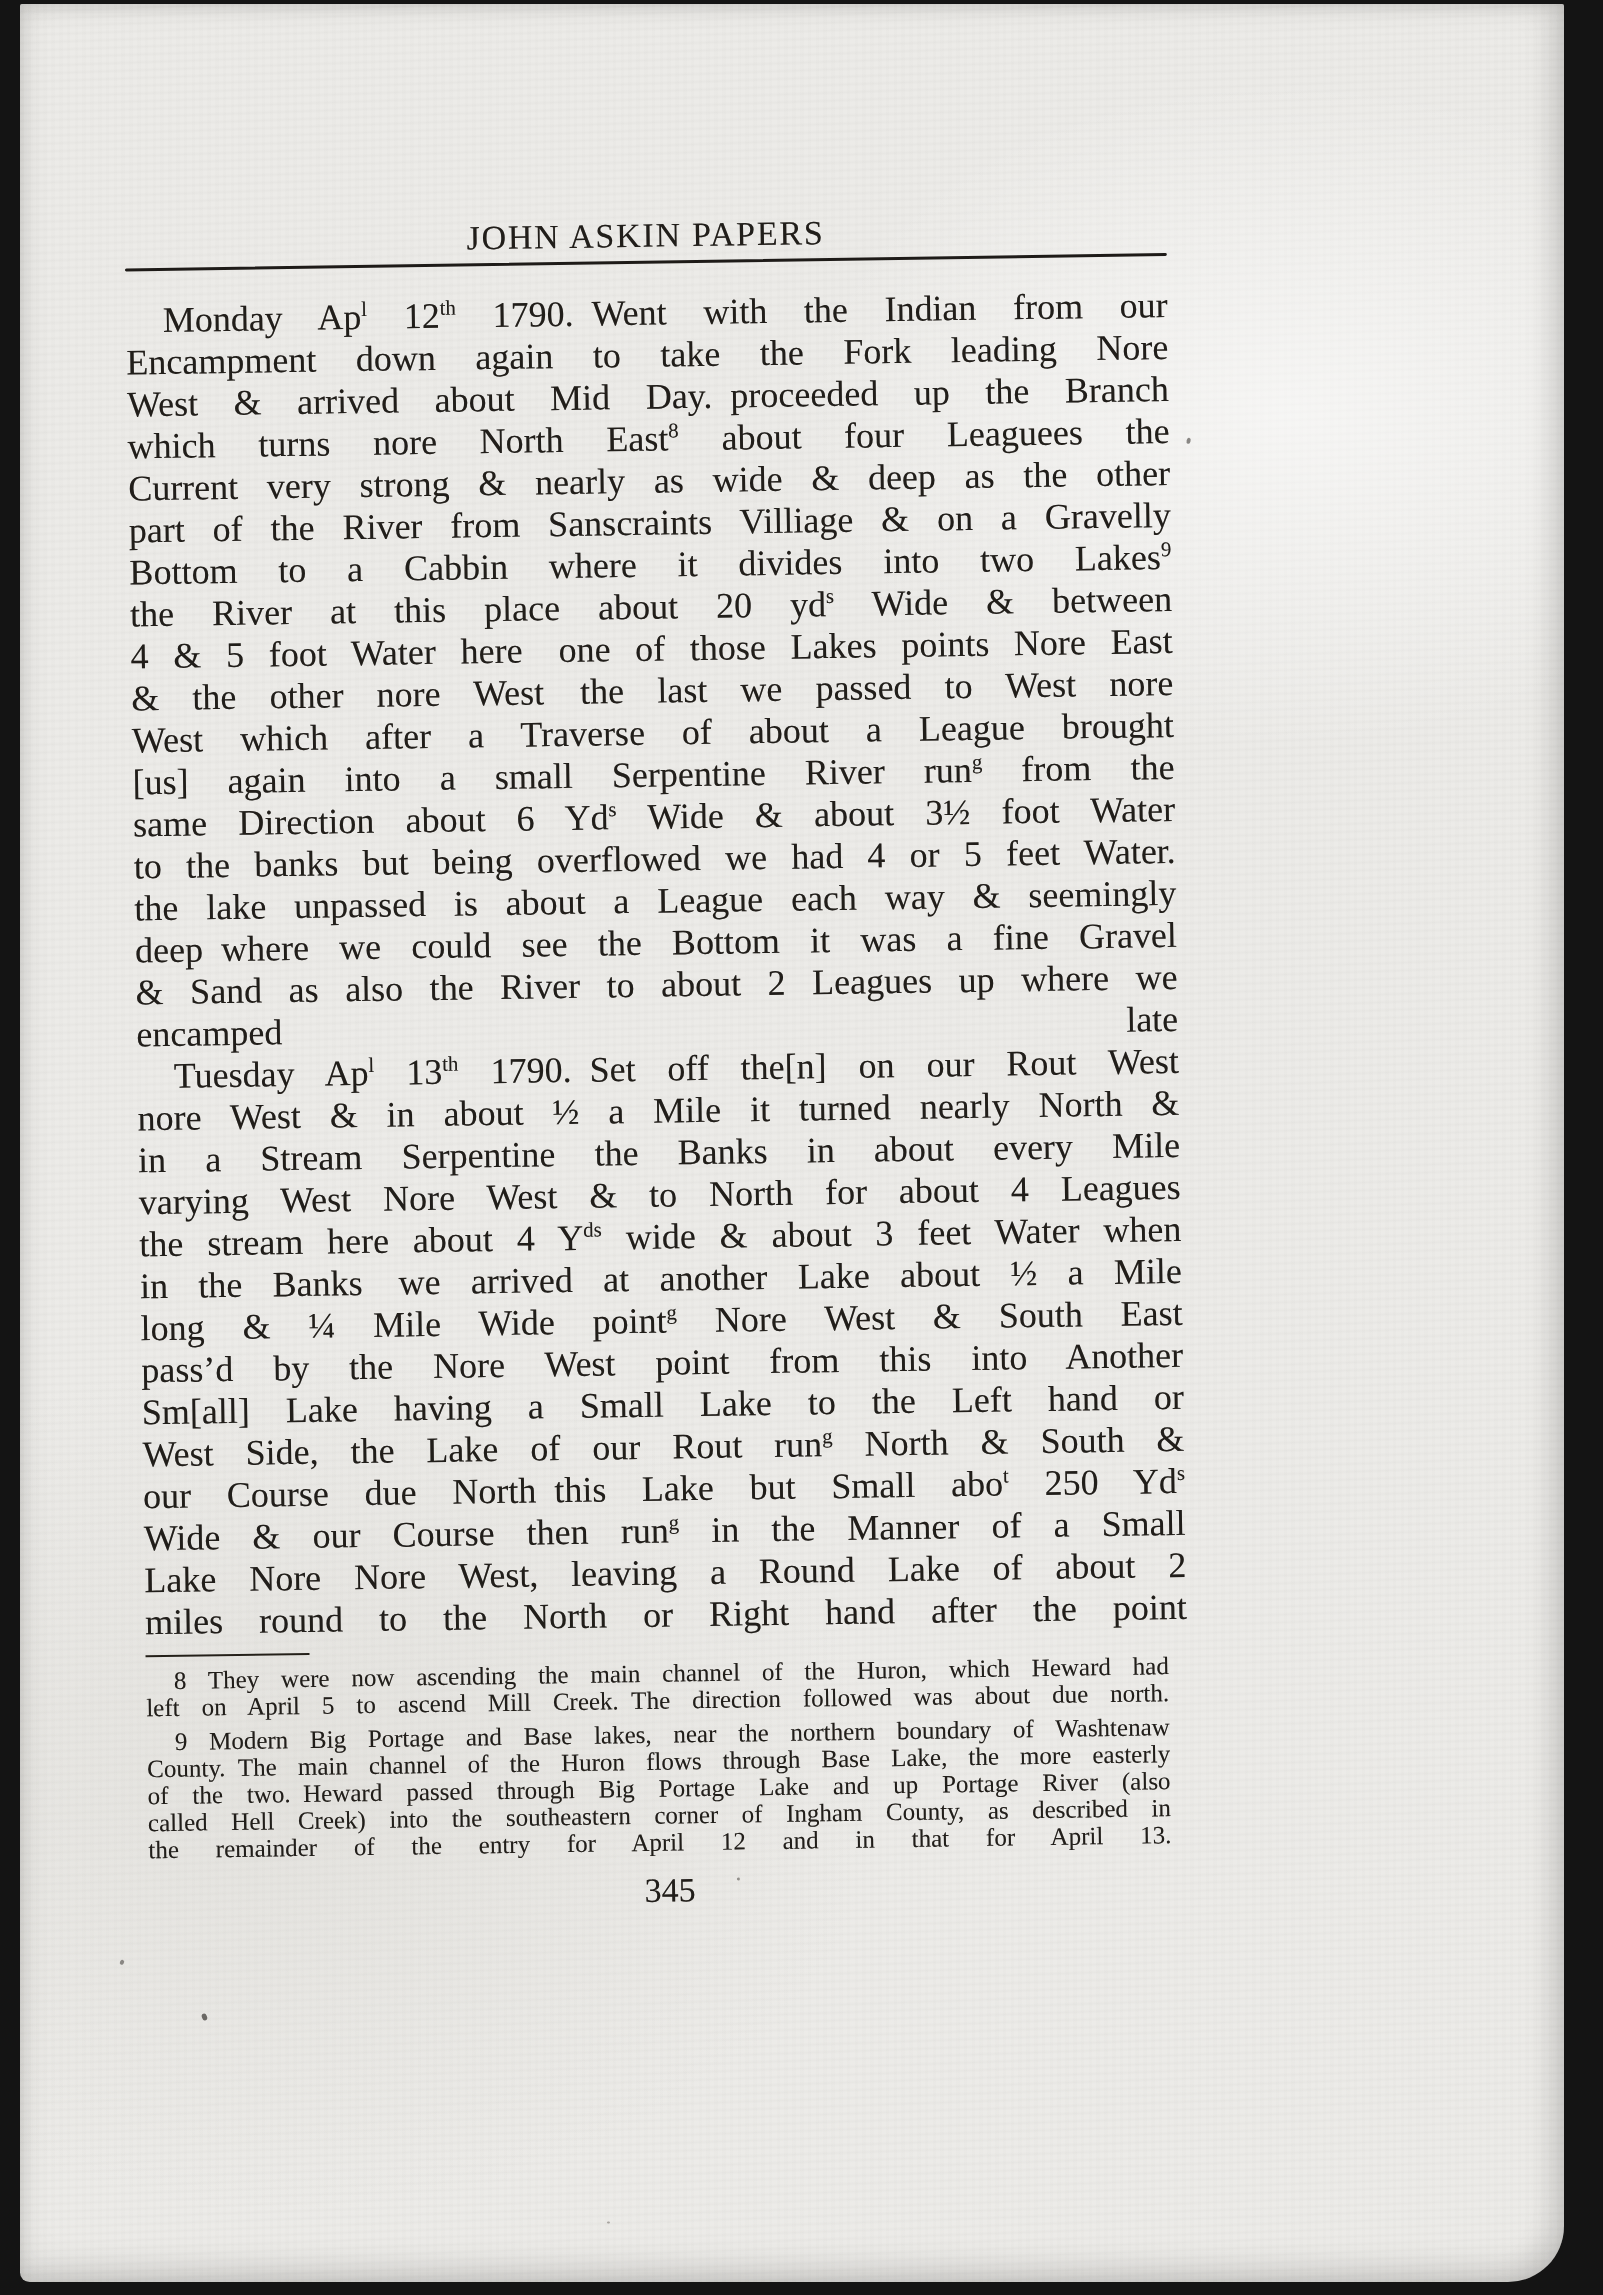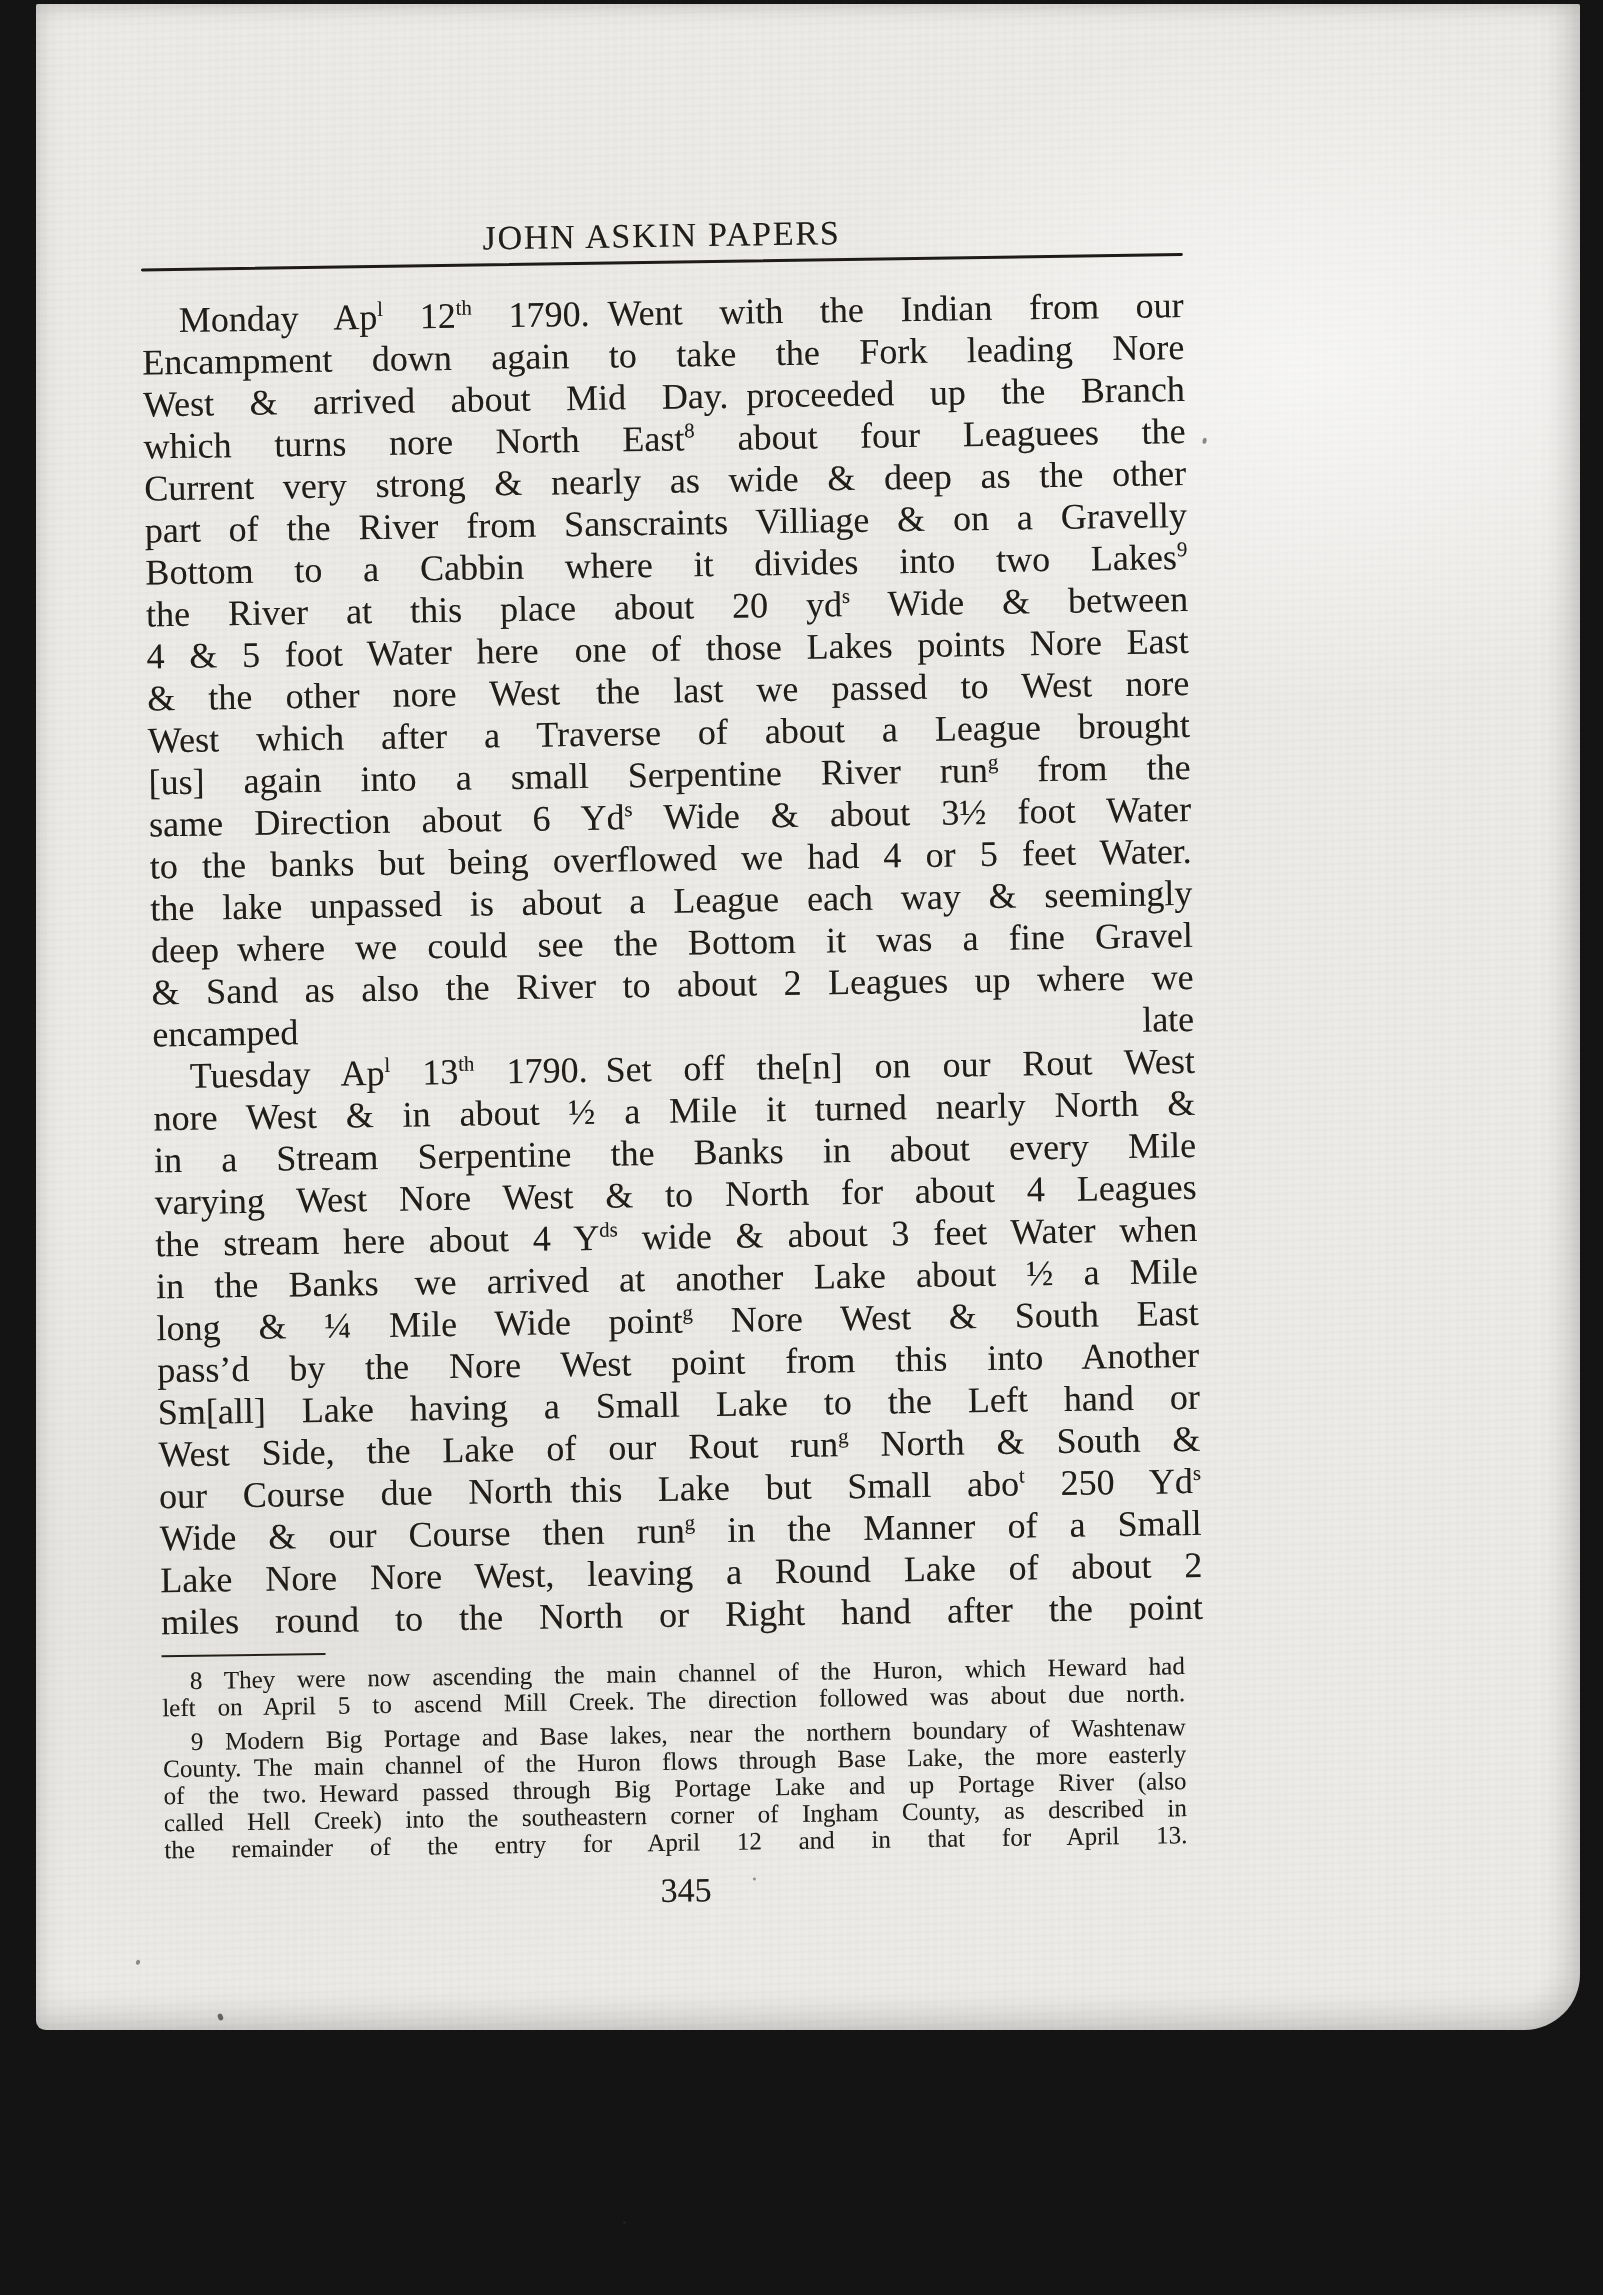--- a/index.html
+++ b/index.html
@@ -5,22 +5,22 @@
   html,body{margin:0;padding:0;background:#101010;}
   #stage{
     position:relative;
     width:1603px;height:2295px;
     background:#141414;
     overflow:hidden;
     font-family:"Liberation Serif","DejaVu Serif",serif;
   }
   #paper{
     position:absolute;
-    left:36px;top:3.6px;
-    width:1544px;height:2026px;
+    left:20px;top:3.6px;
+    width:1544px;height:2278px;
     background-color:#ecebe8;
     background-image:
       radial-gradient(ellipse 785px 543px at 82% 18%, rgba(255,255,255,0.55), rgba(255,255,255,0) 62%),
       radial-gradient(ellipse 905px 664px at 18% 78%, rgba(205,203,196,0.28), rgba(205,203,196,0) 65%),
       repeating-linear-gradient(178deg, rgba(118,116,110,0.04) 0px, rgba(118,116,110,0) 2.4px, rgba(118,116,110,0) 5.4px, rgba(118,116,110,0.035) 7.8px),
       repeating-linear-gradient(90deg, rgba(138,136,128,0.022) 0px 3.6px, rgba(138,136,128,0) 3.6px 7.8px);
     border-radius:1.8px 1.8px 56px 9.7px;
     box-shadow:
       inset -13.3px 0 29px rgba(0,0,0,0.10),
       inset 0 -14.5px 33px rgba(0,0,0,0.11),

